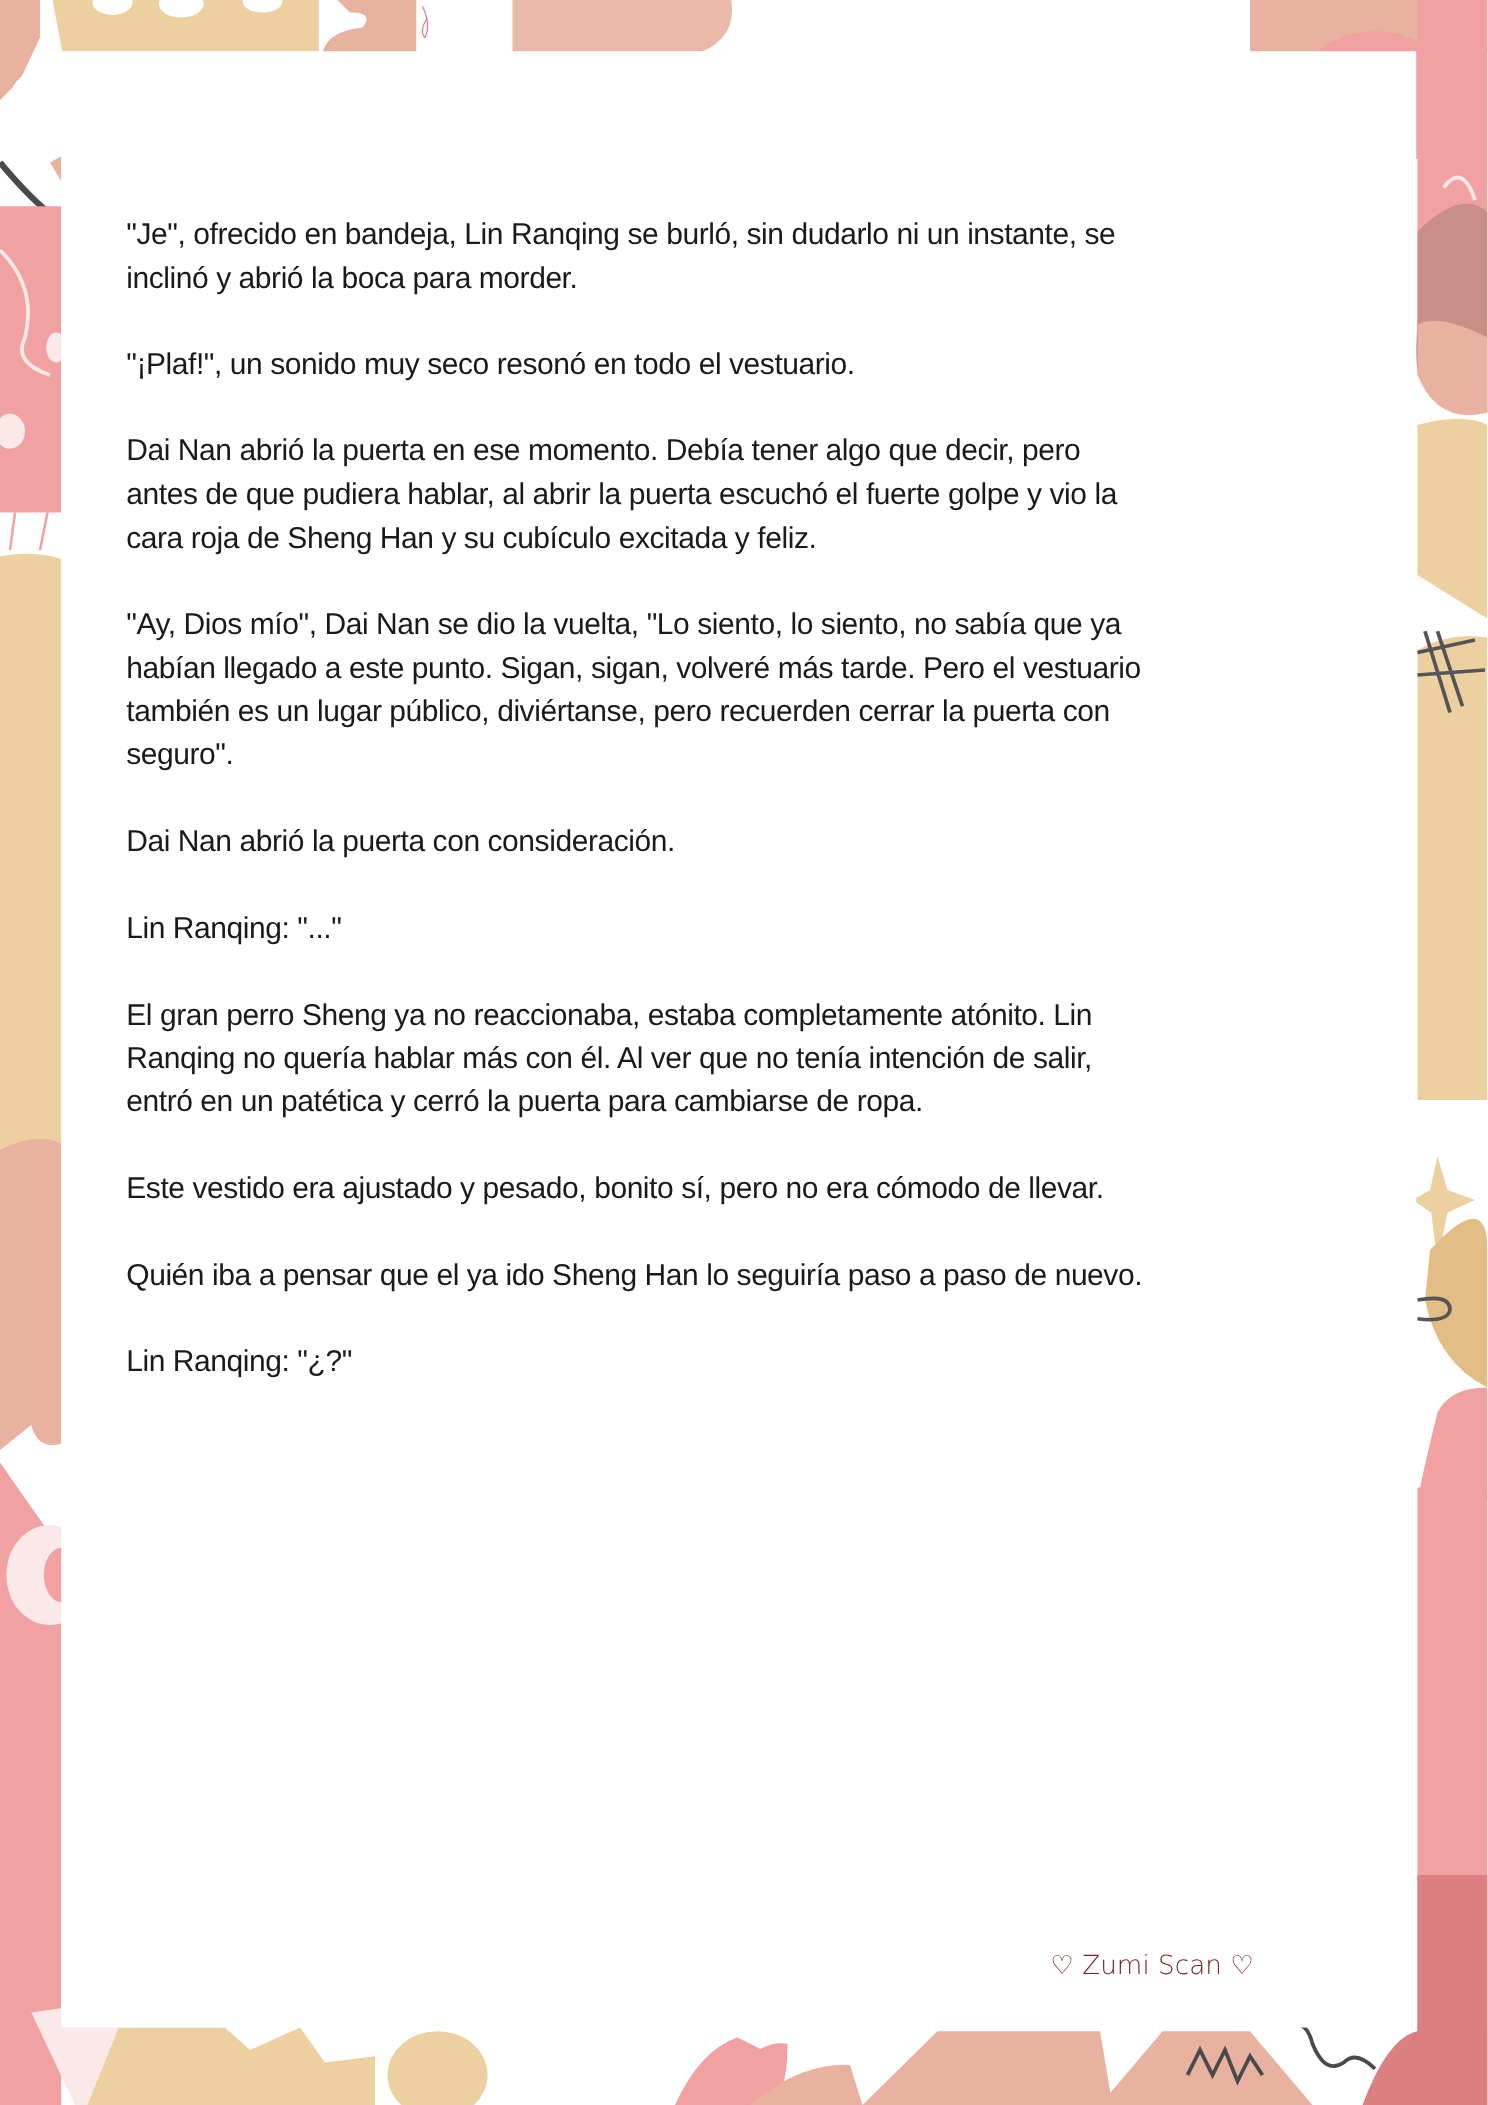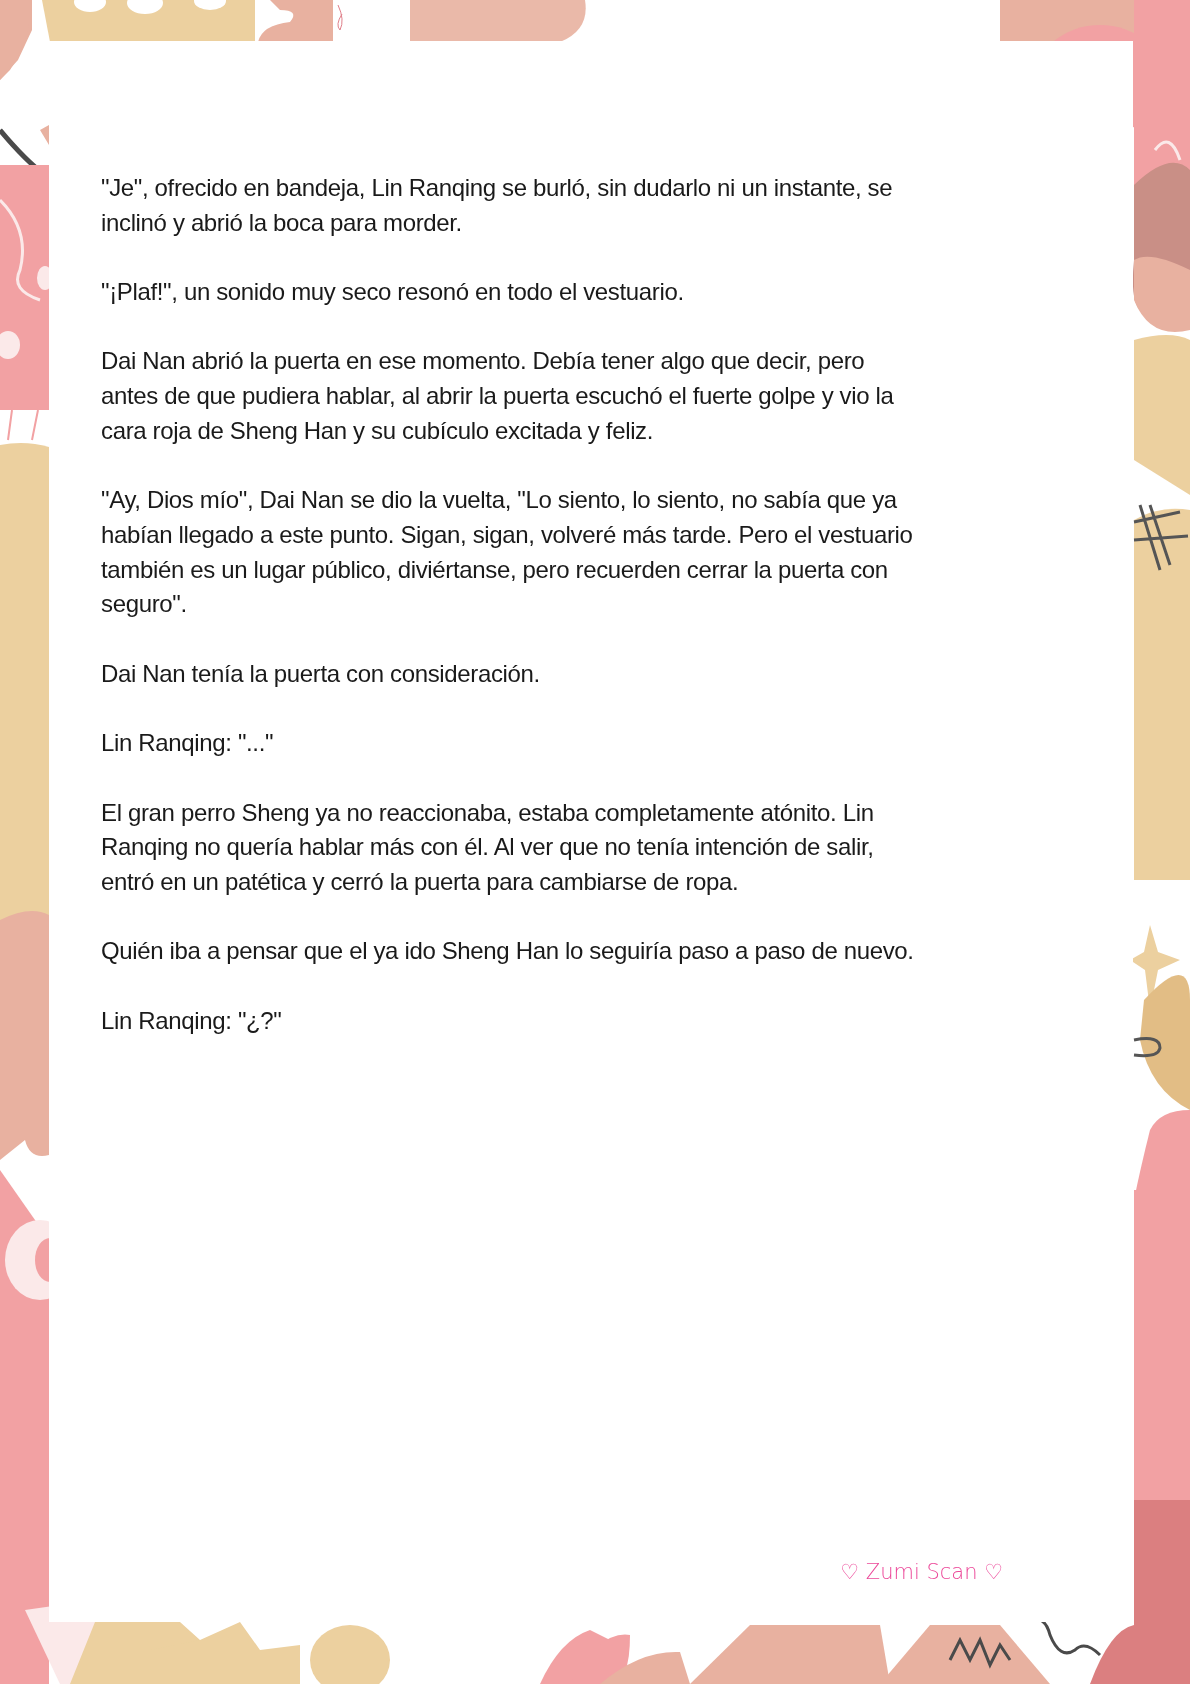--- a/index.html
+++ b/index.html
@@ -14,21 +14,21 @@
       background: #ffffff;
     }
     .text-block {
       position: absolute; left: 52px; top: 130px; width: 940px;
       font-size: 24px; line-height: 34.7px; color: #1a1a1a;
       letter-spacing: -0.35px;
     }
     .text-block p { margin: 0 0 34.7px 0; white-space: pre-line; }
     .signature {
       position: absolute; right: 130px; bottom: 38px;
-      font-family: "DejaVu Sans", sans-serif; font-size: 21px; color: #ec4899;
+      font-family: "DejaVu Sans", sans-serif; font-size: 21px; color: #7f1d1d;
       letter-spacing: 0px; font-weight: 300;
     }
   </style>
 </head>
 <body>
 
 <svg class="deco" width="1190" height="1684" viewBox="0 0 1190 1684" style="left:0;top:0;">
 
   <path d="M0,0 L32,0 L32,30 L18,60 L0,80 Z" fill="#e8b1a0"></path>
   <path d="M42,0 L255,0 L255,42 L50,42 Z" fill="#ecd09f"></path>
@@ -94,22 +94,23 @@
     <p>"Je", ofrecido en bandeja, Lin Ranqing se burló, sin dudarlo ni un instante, se
 inclinó y abrió la boca para morder.</p>
     <p>"¡Plaf!", un sonido muy seco resonó en todo el vestuario.</p>
     <p>Dai Nan abrió la puerta en ese momento. Debía tener algo que decir, pero
 antes de que pudiera hablar, al abrir la puerta escuchó el fuerte golpe y vio la
 cara roja de Sheng Han y su cubículo excitada y feliz.</p>
     <p>"Ay, Dios mío", Dai Nan se dio la vuelta, "Lo siento, lo siento, no sabía que ya
 habían llegado a este punto. Sigan, sigan, volveré más tarde. Pero el vestuario
 también es un lugar público, diviértanse, pero recuerden cerrar la puerta con
 seguro".</p>
-    <p>Dai Nan tenía la puerta con consideración.</p>
+    <p>Dai Nan abrió la puerta con consideración.</p>
     <p>Lin Ranqing: "..."</p>
     <p>El gran perro Sheng ya no reaccionaba, estaba completamente atónito. Lin
 Ranqing no quería hablar más con él. Al ver que no tenía intención de salir,
 entró en un patética y cerró la puerta para cambiarse de ropa.</p>
+    <p>Este vestido era ajustado y pesado, bonito sí, pero no era cómodo de llevar.</p>
     <p>Quién iba a pensar que el ya ido Sheng Han lo seguiría paso a paso de nuevo.</p>
     <p>Lin Ranqing: "¿?"</p>
   </div>
   <div class="signature">♡ Zumi Scan ♡</div>
 </div>
 
 </body></html>

